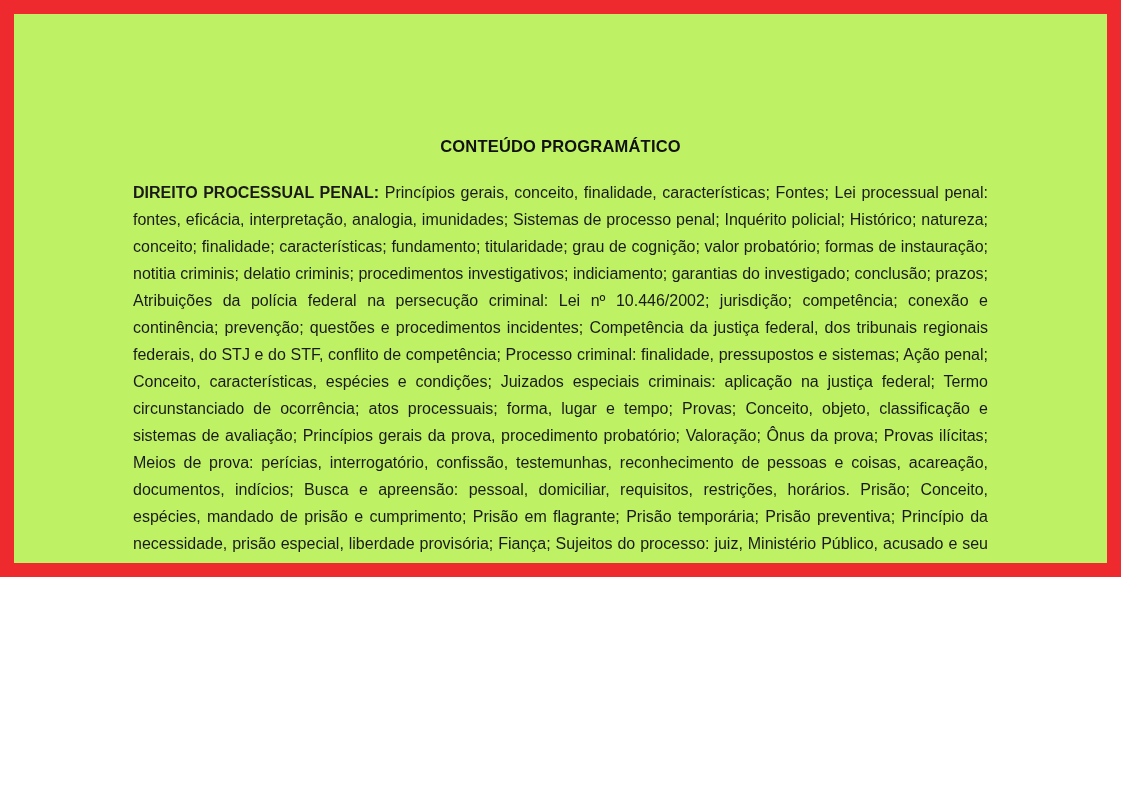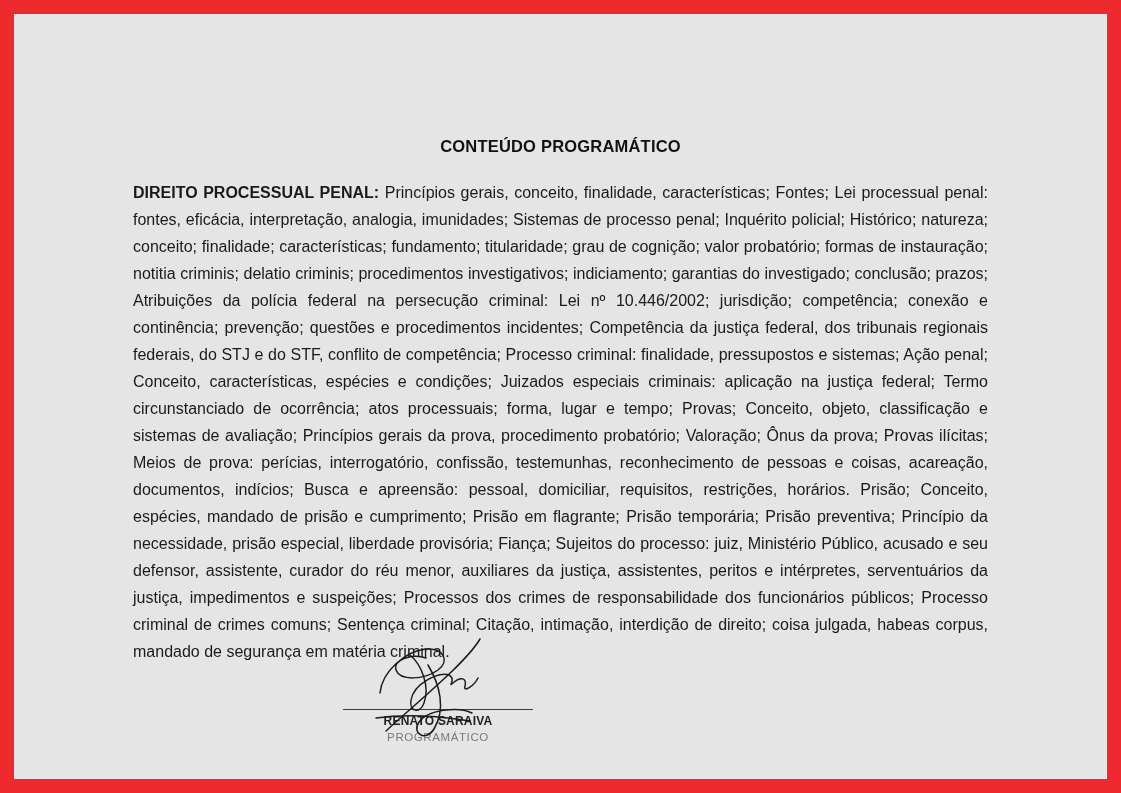--- a/index.html
+++ b/index.html
@@ -3,22 +3,22 @@
 <meta charset="utf-8">
 <style>
   :root { --accent: #ee2a2f; }
   * { margin: 0; padding: 0; box-sizing: border-box; }
   html, body { background: #fff; }
   body { font-family: "Liberation Sans", sans-serif; }
 
   .page {
     position: relative;
     width: 1121px;
-    height: 793px;
-    background: #e5e5e5;
+    height: 577px;
+    background: #bef264;
     border: 14px solid var(--accent);
     overflow: hidden;
   }
 
   .doc-title {
     margin-top: 123px;
     text-align: center;
     font-size: 16.5px;
     font-weight: bold;
     letter-spacing: 0.2px;

